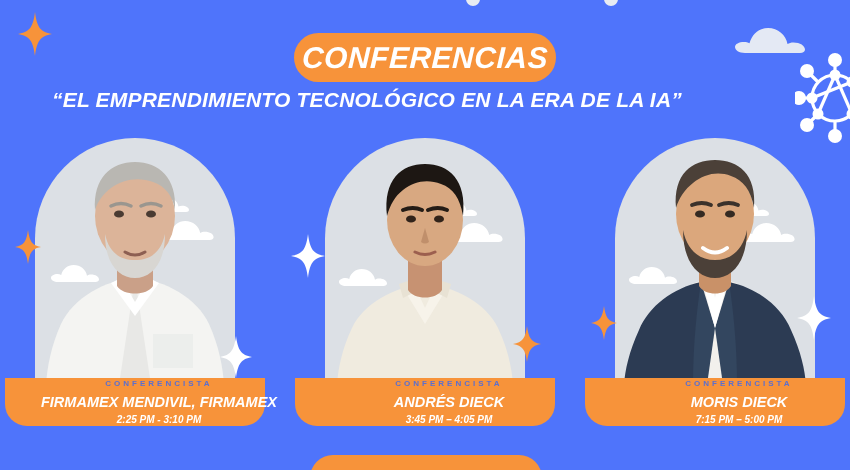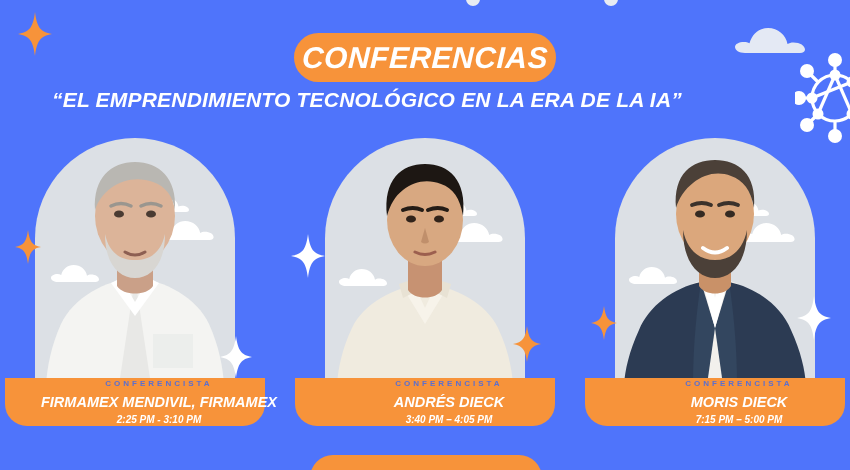--- a/index.html
+++ b/index.html
@@ -342,21 +342,21 @@
       </svg>
     </span>
     <span class="sparkle" style="left:218px; top:188px;">
       <svg width="28" height="36" viewBox="0 0 28 36">
         <path d="M14 0 C15.7 12.3 18.4 16.4 28 18 C18.4 19.6 15.7 23.7 14 36 C12.3 23.7 9.6 19.6 0 18 C9.6 16.4 12.3 12.3 14 0 Z" fill="#f7933a"></path>
       </svg>
     </span>
     <div class="band">
       <span class="band-role">CONFERENCISTA</span>
       <span class="band-name">ANDRÉS DIECK</span>
-      <span class="band-time">3:40 PM – 4:05 PM</span>
+      <span class="band-time">3:45 PM – 4:05 PM</span>
     </div>
   </div>
 
   <div class="card" style="left:585px;">
     <div class="arch">
       <span class="cloud" style="left:112px; top:62px;">
         <svg width="44" height="18" viewBox="0 0 44 18">
           <path d="M6 16 C2.4 16 0 14.4 0 12.4 C0 10.4 2.4 9 5.4 9 C6.6 9 7.8 9.2 8.7 9.7 C10.2 4.4 14.4 1 19.8 1 C25.8 1 30.6 5.2 31.5 10.6 C32.4 10 33.6 9.7 35.1 9.7 C39 9.7 42 11.6 42 14 C42 15.3 40.8 16 39 16 Z" fill="#ffffff"></path>
         </svg>
       </span>

